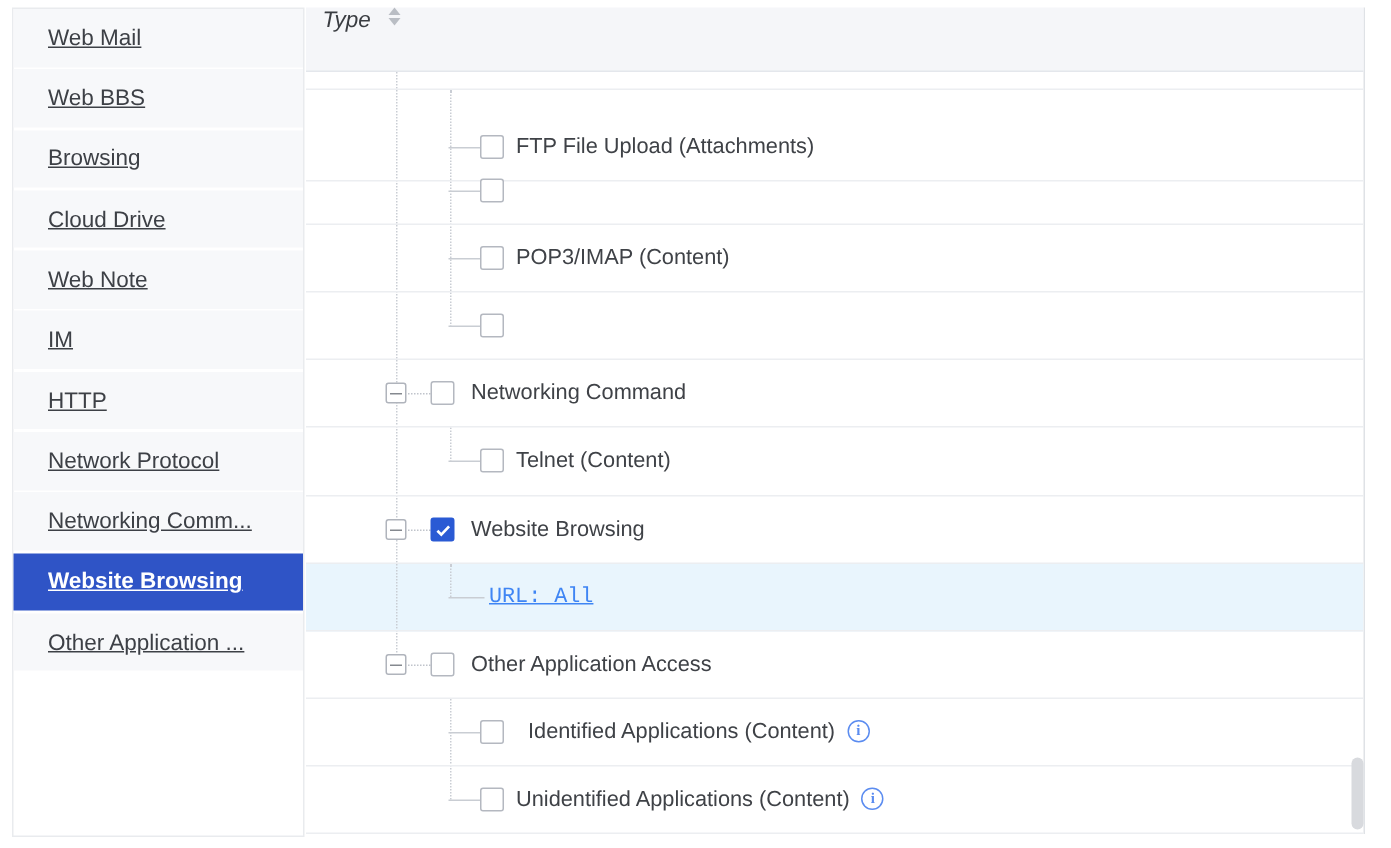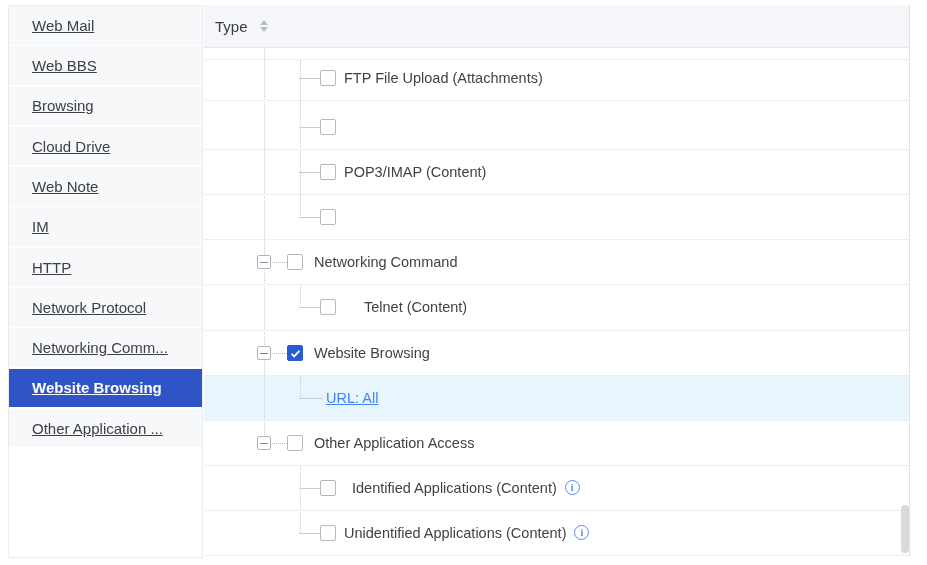--- a/index.html
+++ b/index.html
@@ -19,21 +19,21 @@
     white-space:nowrap;overflow:hidden;text-decoration:underline;
   }
   .side-item.selected{background:#2f54c6;color:#ffffff;font-weight:bold;}
   
   .panel{
     position:absolute;left:204px;top:5px;width:706px;height:551px;
     border-right:1px solid #dfe2e6;box-sizing:border-box;background:#ffffff;
   }
   .panel-header{
     height:43px;background:#f5f6f9;border-bottom:1px solid #e4e7ec;
-    display:flex;align-items:center;padding-left:11px;box-sizing:border-box;
+    display:flex;align-items:flex-start;padding-left:11px;box-sizing:border-box;font-style:italic;
   }
   .header-label{font-size:15px;color:#3a3d42;}
   .sort-carets{display:inline-flex;flex-direction:column;margin-left:12px;cursor:pointer;row-gap:2px;}
   .caret{width:0;height:0;border-left:4px solid transparent;border-right:4px solid transparent;}
   .caret.up{border-bottom:5px solid #b9bdc4;}
   .caret.down{border-top:5px solid #b9bdc4;}
   .panel-body{position:absolute;left:0;top:43px;width:705px;height:508px;overflow:hidden;}
   
   .hl-bg{position:absolute;left:0;width:705px;background:#e9f5fd;}
   .guide-v{position:absolute;width:0;border-left:1px dotted #c9cdd4;}
@@ -101,21 +101,21 @@
       </span>
     </div>
     <div class="panel-body" id="tree-body">
         <div class="hl-bg" style="top: 327.63px; height: 45.09px;"></div>
         <div class="guide-v" style="left: 59.5px; top: 0px; height: 395.265px;"></div>
         <div class="guide-v" style="left: 95.5px; top: 12px; height: 157.815px;"></div>
         <div class="guide-v" style="left: 95.5px; top: 237.45px; height: 22.545px;"></div>
         <div class="guide-v" style="left: 95.5px; top: 327.63px; height: 22.545px;"></div>
         <div class="guide-v" style="left: 95.5px; top: 417.81px; height: 67.635px;"></div>
         <div class="sliver"></div>
-        <div class="tree-row" style="top: 8px; height: 45.09px;">
+        <div class="tree-row" style="top: 28px; height: 45.09px;">
           <div class="connector" style="left: 95px; width: 21px; top: 22px;"></div>
           <div class="cb" style="left: 116px; top: 14px;"></div>
           <div class="row-content" style="left: 140px;">
             <span>FTP File Upload (Attachments)</span>
           </div>
         </div>
         <div class="tree-row" style="top: 57.09px; height: 45.09px;">
           <div class="connector" style="left: 95px; width: 21px; top: 22px;"></div>
           <div class="cb" style="left: 116px; top: 14px;"></div>
         </div>
@@ -134,39 +134,39 @@
           <div class="expander" style="left: 53px; top: 15px;"></div>
           <div class="connector dotted" style="left: 68px; width: 15px; top: 22px;"></div>
           <div class="cb" style="left: 83px; top: 14px;"></div>
           <div class="row-content" style="left: 110px;">
             <span>Networking Command</span>
           </div>
         </div>
         <div class="tree-row" style="top: 237.45px; height: 45.09px;">
           <div class="connector" style="left: 95px; width: 21px; top: 22px;"></div>
           <div class="cb" style="left: 116px; top: 14px;"></div>
-          <div class="row-content" style="left: 140px; margin-left: 20px;">
+          <div class="row-content" style="left: 140px;">
             <span>Telnet (Content)</span>
           </div>
         </div>
         <div class="tree-row" style="top: 282.54px; height: 45.09px;">
           <div class="expander" style="left: 53px; top: 15px;"></div>
           <div class="connector dotted" style="left: 68px; width: 15px; top: 22px;"></div>
           <div class="cb checked" style="left: 83px; top: 14px;">
             <svg width="13" height="13" viewBox="0 0 16 16">
               <path d="M3.2 8.4 L6.4 11.6 L12.8 4.8" stroke="#ffffff" stroke-width="2.2" fill="none"></path>
             </svg>
           </div>
           <div class="row-content" style="left: 110px;">
             <span>Website Browsing</span>
           </div>
         </div>
         <div class="tree-row" style="top: 327.63px; height: 45.09px;">
           <div class="connector" style="left: 95px; width: 24px; top: 22px;"></div>
-          <div class="row-content" style="left: 122px;">
+          <div class="row-content" style="left: 122px; font-family: Liberation Mono, monospace;">
             <span class="tree-link">URL: All</span>
           </div>
         </div>
         <div class="tree-row" style="top: 372.72px; height: 45.09px;">
           <div class="expander" style="left: 53px; top: 15px;"></div>
           <div class="connector dotted" style="left: 68px; width: 15px; top: 22px;"></div>
           <div class="cb" style="left: 83px; top: 14px;"></div>
           <div class="row-content" style="left: 110px;">
             <span>Other Application Access</span>
           </div>

